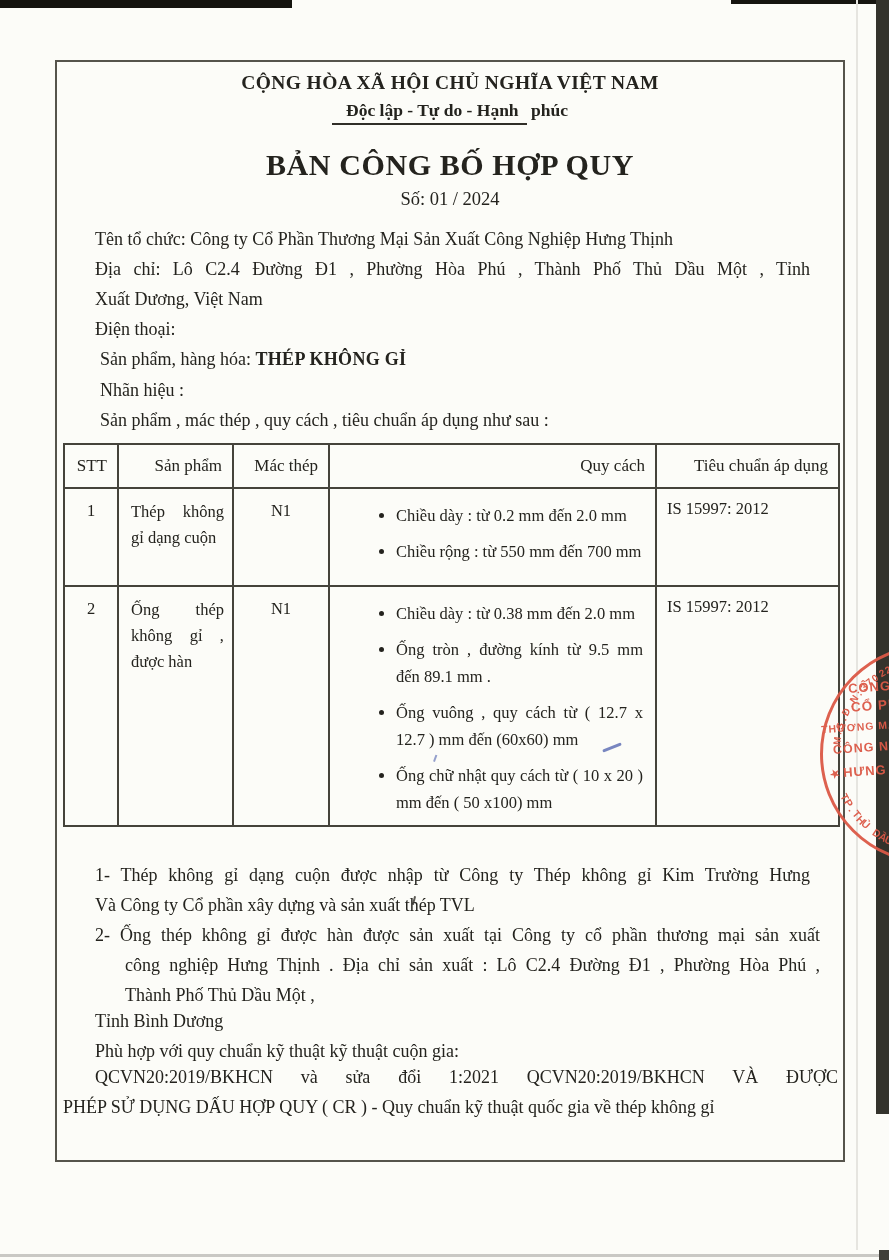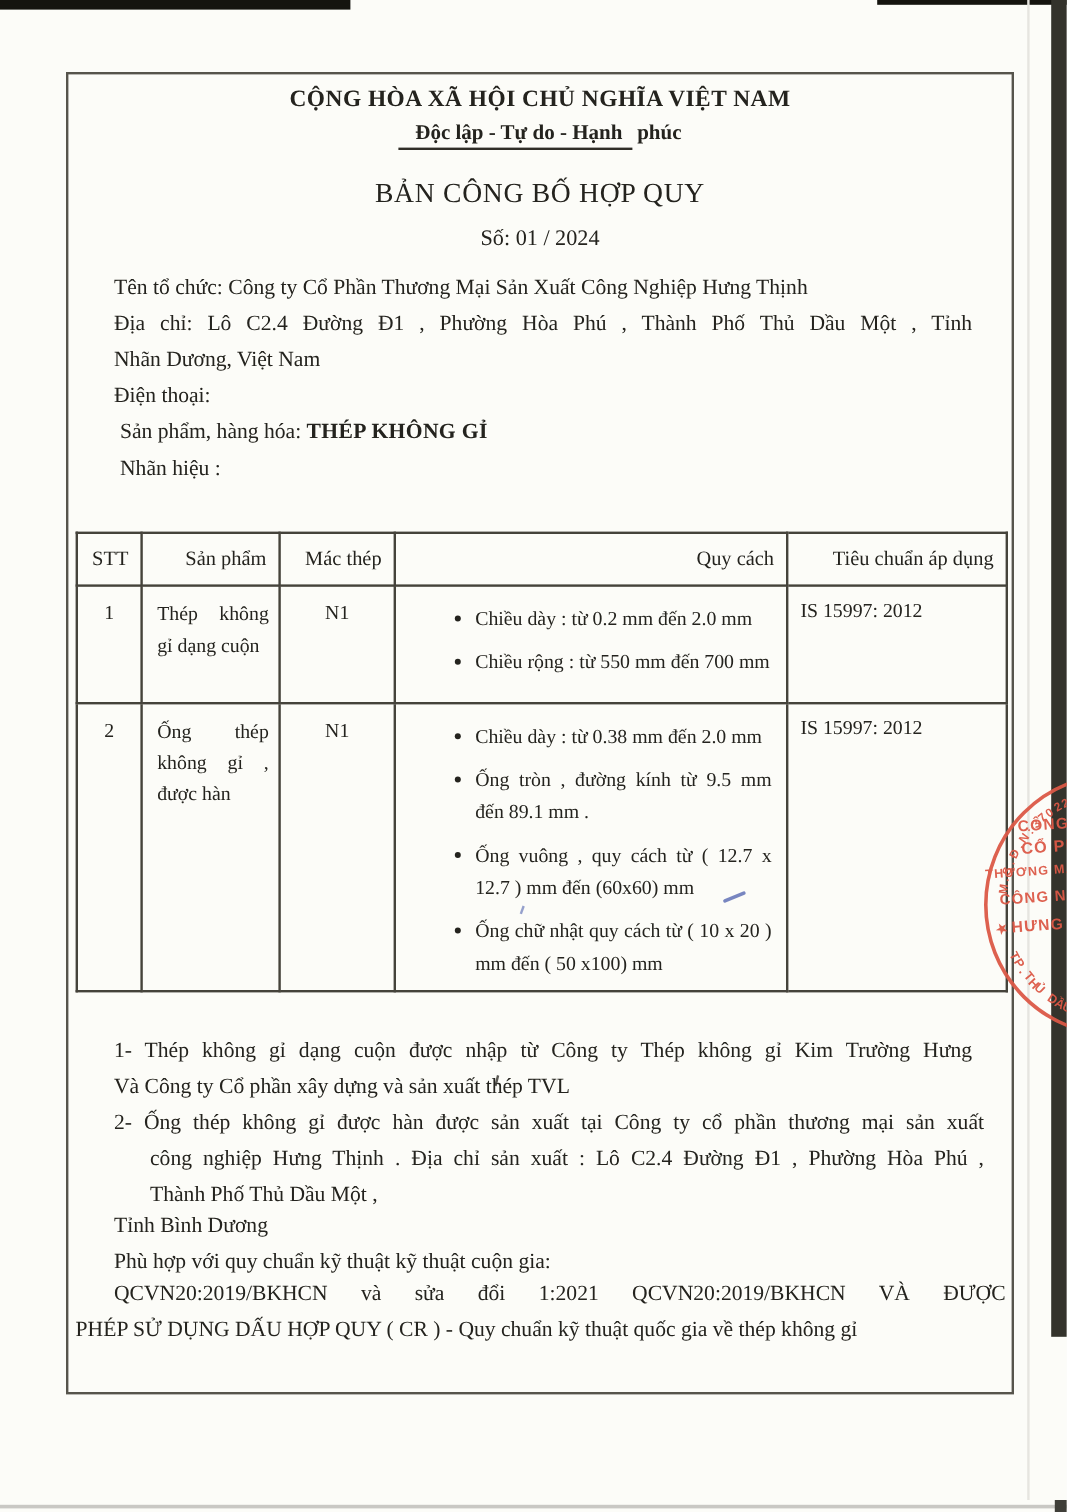--- a/index.html
+++ b/index.html
@@ -19,21 +19,21 @@
   .ink-c{left:413px;top:896px;width:2px;height:9px;background:#33312a;transform:rotate(14deg);opacity:.8}
 
   
   .border-box{position:absolute;left:55px;top:60px;width:790px;height:1102px;box-sizing:border-box;border:2px solid #56544c}
 
   .abs{position:absolute}
   .center-text{left:55px;width:790px;text-align:center}
   .republic{top:72px;font-weight:bold;font-size:19.5px;letter-spacing:.4px}
   .motto{top:100px;font-weight:bold;font-size:17.5px}
   .motto .ul{border-bottom:2px solid #302e28;padding:0 8px 3px 14px}
-  .doc-title{top:148px;font-weight:normal;font-size:23px;letter-spacing:.6px}
+  .doc-title{top:148px;font-weight:bold;font-size:30px;letter-spacing:.6px}
   .doc-number{top:189px;font-size:18.5px}
 
   .p{position:absolute;font-size:18px;line-height:30px}
   .org-name{left:95px;top:224px;width:730px}
   .address{left:95px;top:254px;width:715px}
   .phone{left:95px;top:314px}
   .product-line{left:100px;top:344px}
   .product-line b{letter-spacing:.3px}
   .brand{left:100px;top:375px}
   .table-intro{left:100px;top:405px}
@@ -94,28 +94,29 @@
     <span class="ul">Độc lập - Tự do - Hạnh</span>
     <span>phúc</span>
   </div>
 
   <div class="abs center-text doc-title">BẢN CÔNG BỐ HỢP QUY</div>
   <div class="abs center-text doc-number">Số: 01 / 2024</div>
 
   <div class="p org-name">Tên tổ chức: Công ty Cổ Phần Thương Mại Sản Xuất Công Nghiệp Hưng Thịnh</div>
   <div class="p address stretch">
       <div class="line">Địa chỉ: Lô C2.4 Đường Đ1 , Phường Hòa Phú , Thành Phố Thủ Dầu Một , Tỉnh</div>
-      <div class="line">Nhãn Dương, Việt Nam</div>
+      <div class="line">Xuất Dương, Việt Nam</div>
     </div>
   <div class="p phone">Điện thoại:</div>
   <div class="p product-line">
     <span>Sản phẩm, hàng hóa: </span>
     <b>THÉP KHÔNG GỈ</b>
   </div>
   <div class="p brand">Nhãn hiệu :</div>
+  <div class="p table-intro">Sản phẩm , mác thép , quy cách , tiêu chuẩn áp dụng như sau :</div>
 
   <table class="spec">
     <colgroup>
       <col style="width:54px">
         <col style="width:115px">
         <col style="width:96px">
         <col style="width:327px">
         <col style="width:183px">
     </colgroup>
     <tbody>

